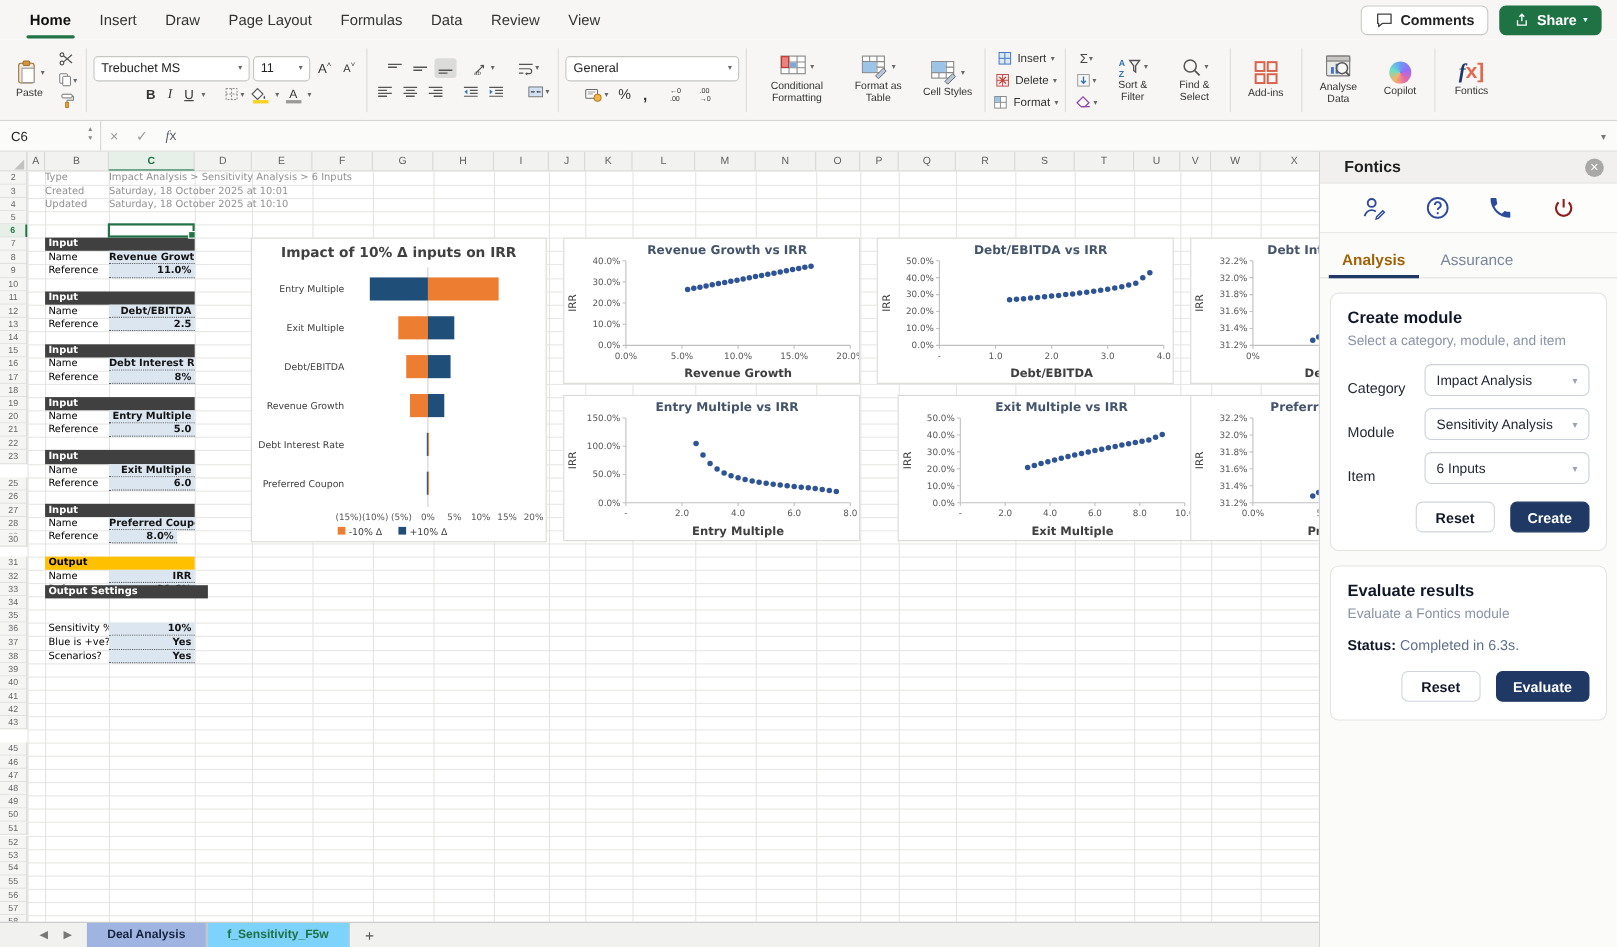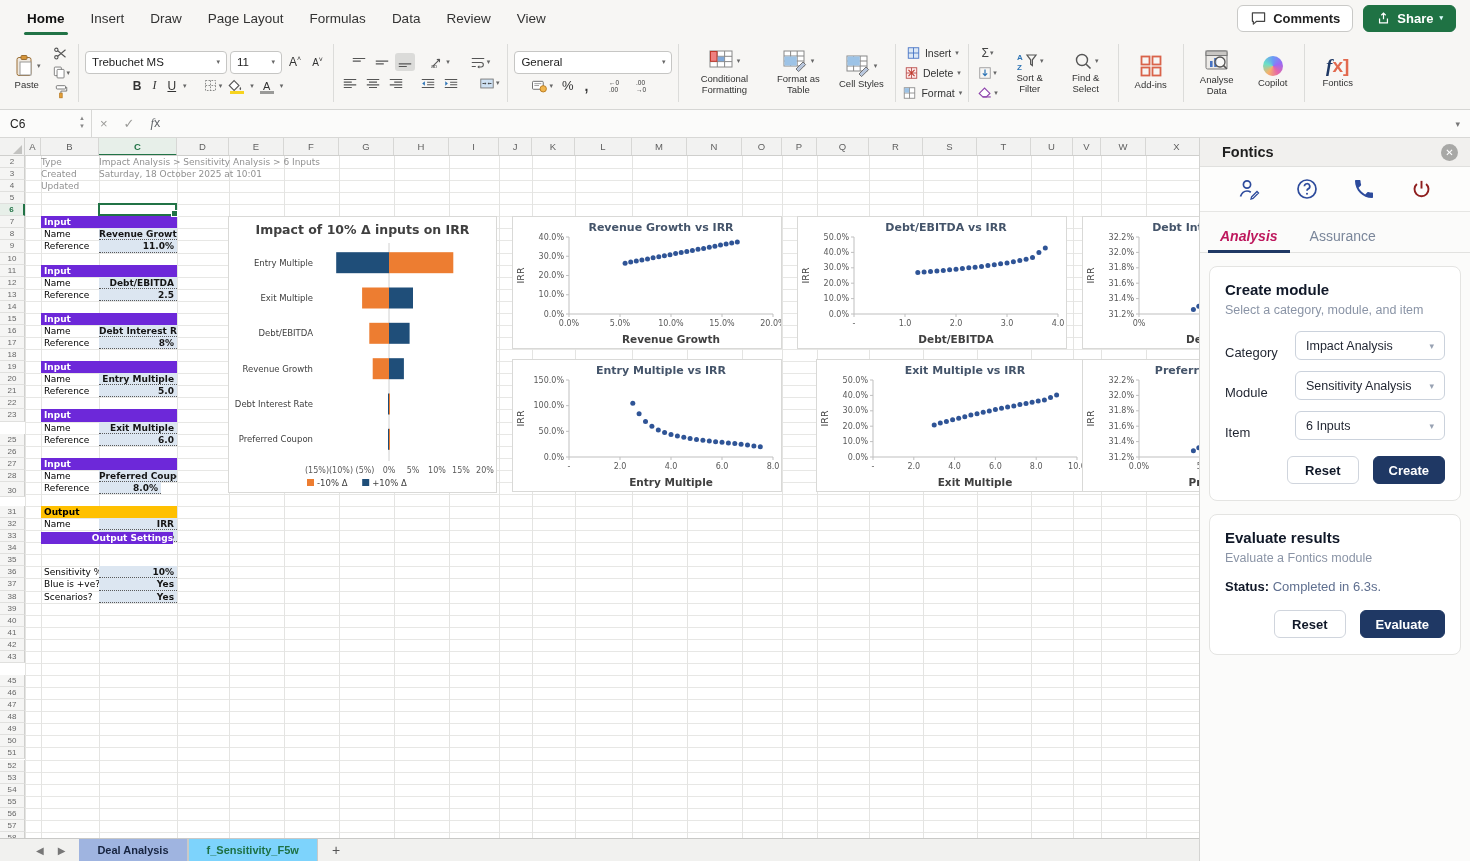--- a/index.html
+++ b/index.html
@@ -56,38 +56,38 @@
   .colhdr.sel { background:#e7efe9; color:#217346; font-weight:bold; border-bottom:2px solid #217346; }
   #corner { position:absolute; left:0; top:0; width:25px; height:18px; border-right:1px solid #cfcfcd; }
   #corner::after { content:""; position:absolute; right:2px; bottom:2px; border-left:9px solid transparent; border-bottom:9px solid #c2c2c0; }
   #sheet { position:absolute; left:0; top:156px; width:1199px; height:682px; background:#fff; overflow:hidden; }
   .rowhdr { position:absolute; left:0; width:25px; background:#f5f5f4; border-right:1px solid #cfcfcd; border-bottom:1px solid #e0e0de; font-size:8px; color:#666; text-align:center; }
   .rowhdr.sel { background:#e7efe9; color:#217346; font-weight:bold; border-right:2px solid #217346; }
   .gridline-v { position:absolute; top:0; bottom:0; width:1px; background:#e4e4e2; }
   .gridline-h { position:absolute; left:25px; right:0; height:1px; background:#e7e7e5; }
   .cell { position:absolute; height:12px; font:9px "DejaVu Sans", sans-serif; line-height:12px; white-space:nowrap; overflow:hidden; z-index:2; }
   .meta { color:#919191; overflow:visible; }
-  .block-hdr { color:#fff; background:#6d28d9; font-weight:bold; padding-left:3px; }
+  .block-hdr { color:#fff; background:#404040; font-weight:bold; padding-left:3px; }
   .block-hdr.output { background:#ffc000; color:#000; }
   .field-label { color:#000; padding-left:3px; }
   .field-value { background:#dce6f1; color:#141414; font-weight:bold; text-align:right; padding-right:3px; border-bottom:1px dotted #5a5a5a; }
   #sel-cell { position:absolute; border:2px solid #217346; z-index:6; background:transparent; }
   #sel-cell::after { content:""; position:absolute; right:-3px; bottom:-3px; width:5px; height:5px; background:#217346; border:1px solid #fff; }
 
   .chart { position:absolute; background:#fff; border:1px solid #d9d9d7; z-index:5; }
 
   
   #panel { position:absolute; left:1199px; top:138px; width:271px; height:723px; background:#fbfbfa; border-left:1px solid #d4d4d2; z-index:20; }
   #panel-header { height:29px; background:#f1f0ee; border-bottom:1px solid #e0e0de; display:flex; align-items:center; padding:0 12px 0 22px; }
   #panel-title { font-size:14.5px; font-weight:bold; color:#1f1f1f; }
   #panel-close { margin-left:auto; width:17px; height:17px; border-radius:50%; background:#a8a8a6; color:#fff; font-size:10px; line-height:17px; text-align:center; border:none; }
   #panel-icons { height:45px; background:#fdfdfc; border-bottom:1px solid #e6e6e4; display:flex; align-items:center; justify-content:space-around; padding:0 20px; }
   #panel-tabs { display:flex; gap:8px; padding:12px 8px 0 8px; border-bottom:1px solid #e2e2e0; background:#fbfbfa; }
   .ptab { font-size:14px; padding:4px 12px 8px 12px; color:#7a869a; position:relative; }
-  .ptab.active { color:#be185d; font-weight:bold;font-style:italic; }
+  .ptab.active { color:#a16207; font-weight:bold; }
   .ptab.active::after { content:""; position:absolute; left:0; right:0; bottom:-1px; height:3px; background:#1f3864; }
   .pcard { margin:13px 9px 0 9px; background:#fff; border:1px solid #e4e4e2; border-radius:8px; padding:14px 15px 16px 15px; }
   .pcard h3 { font-size:15px; color:#101828; margin-bottom:5px; }
   .pcard .sub { font-size:12.5px; color:#8a94a6; margin-bottom:14px; }
   .frow { display:flex; align-items:flex-end; margin-bottom:11px; }
   .frow .flabel { width:70px; font-size:13px; color:#1f2430; }
   .pselect { flex:1; height:29px; background:#fff; border:1px solid #cbd2dc; border-radius:6px; display:flex; align-items:center; justify-content:space-between; padding:0 10px; font-size:12.5px; color:#1f2430; }
   .pselect .chev { font-size:9px; color:#98a2b3; }
   .btnrow { display:flex; justify-content:flex-end; gap:14px; margin-top:16px; }
   .btn-ghost { height:28px; padding:0 17px; background:#fff; border:1px solid #d0d5dd; border-radius:6px; font-size:13px; color:#101828; font-weight:600; }
@@ -713,20 +713,21 @@
       <div class="gridline-v" style="left: 977px;"></div>
       <div class="gridline-v" style="left: 1031px;"></div>
       <div class="gridline-v" style="left: 1073px;"></div>
       <div class="gridline-v" style="left: 1101px;"></div>
       <div class="gridline-v" style="left: 1146px;"></div>
       <div class="cell meta meta-label" style="left: 41px; top: 0px; width: 58px; height: 12.07px;">Type</div>
       <div class="cell meta meta-value" style="left: 99px; top: 0px; width: 420px; height: 12.07px;">Impact Analysis &gt; Sensitivity Analysis &gt; 6 Inputs</div>
       <div class="cell meta meta-label" style="left: 41px; top: 12.07px; width: 58px; height: 12.07px;">Created</div>
       <div class="cell meta meta-value" style="left: 99px; top: 12.07px; width: 420px; height: 12.07px;">Saturday, 18 October 2025 at 10:01</div>
       <div class="cell meta meta-label" style="left: 41px; top: 24.14px; width: 58px; height: 12.07px;">Updated</div>
+      <div class="cell meta meta-value" style="left: 99px; top: 24.14px; width: 420px; height: 12.07px;">Saturday, 18 October 2025 at 10:10</div>
       <div class="cell block-hdr" style="left: 41px; top: 60.35px; width: 136px; height: 12.07px;">Input</div>
       <div class="cell field-label" style="left: 41px; top: 72.42px; width: 58px; height: 12.07px;">Name</div>
       <div class="cell field-value" style="left: 99px; top: 72.42px; width: 78px; height: 12.07px;">Revenue Growth</div>
       <div class="cell field-label" style="left: 41px; top: 84.49px; width: 58px; height: 12.07px;">Reference</div>
       <div class="cell field-value" style="left: 99px; top: 84.49px; width: 78px; height: 12.07px;">11.0%</div>
       <div class="cell block-hdr" style="left: 41px; top: 108.63px; width: 136px; height: 12.07px;">Input</div>
       <div class="cell field-label" style="left: 41px; top: 120.7px; width: 58px; height: 12.07px;">Name</div>
       <div class="cell field-value" style="left: 99px; top: 120.7px; width: 78px; height: 12.07px;">Debt/EBITDA</div>
       <div class="cell field-label" style="left: 41px; top: 132.77px; width: 58px; height: 12.07px;">Reference</div>
       <div class="cell field-value" style="left: 99px; top: 132.77px; width: 78px; height: 12.07px;">2.5</div>
@@ -748,21 +749,21 @@
       <div class="cell block-hdr" style="left: 41px; top: 301.75px; width: 136px; height: 12.07px;">Input</div>
       <div class="cell field-label" style="left: 41px; top: 313.82px; width: 58px; height: 12.07px;">Name</div>
       <div class="cell field-value" style="left: 99px; top: 313.82px; width: 78px; height: 12.07px;">Preferred Coupon</div>
       <div class="cell field-label" style="left: 41px; top: 325.89px; width: 58px; height: 12.07px;">Reference</div>
       <div class="cell field-value" style="left: 99px; top: 325.89px; width: 62px; height: 12.07px;">8.0%</div>
       <div class="cell block-hdr output" style="left: 41px; top: 350.03px; width: 136px; height: 12.07px;">Output</div>
       <div class="cell field-label" style="left: 41px; top: 362.1px; width: 58px; height: 12.07px;">Name</div>
       <div class="cell field-value" style="left: 99px; top: 362.1px; width: 78px; height: 12.07px;">IRR</div>
       <div class="cell field-label" style="left: 41px; top: 374.17px; width: 58px; height: 12.07px;">Reference</div>
       <div class="cell field-value" style="left: 99px; top: 374.17px; width: 78px; height: 12.07px;">31.6%</div>
-      <div class="cell block-hdr" style="left: 41px; top: 376px; width: 132px; height: 12.07px; text-align: right;">Output Settings</div>
+      <div class="cell block-hdr" style="left: 41px; top: 376px; width: 148px; height: 12.07px;">Output Settings</div>
       <div class="cell field-label" style="left: 41px; top: 410.38px; width: 58px; height: 12.07px;">Sensitivity %</div>
       <div class="cell field-value" style="left: 99px; top: 410.38px; width: 78px; height: 12.07px;">10%</div>
       <div class="cell field-label" style="left: 41px; top: 422.45px; width: 58px; height: 12.07px;">Blue is +ve?</div>
       <div class="cell field-value" style="left: 99px; top: 422.45px; width: 78px; height: 12.07px;">Yes</div>
       <div class="cell field-label" style="left: 41px; top: 434.52px; width: 58px; height: 12.07px;">Scenarios?</div>
       <div class="cell field-value" style="left: 99px; top: 434.52px; width: 78px; height: 12.07px;">Yes</div>
       <div id="sel-cell" style="left: 98px; top: 47.28px; width: 79px; height: 13.07px;"></div>
       <div class="chart" style="left: 228px; top: 60px; width: 269px; height: 277px;"><svg width="267" height="275" font-family="DejaVu Sans, sans-serif">
           <text x="133.5" y="17" text-anchor="middle" font-size="12.5" font-weight="bold" fill="#404040">Impact of 10% Δ inputs on IRR</text>
           <line x1="160" y1="26" x2="160" y2="244" stroke="#d0d0d0"></line>

